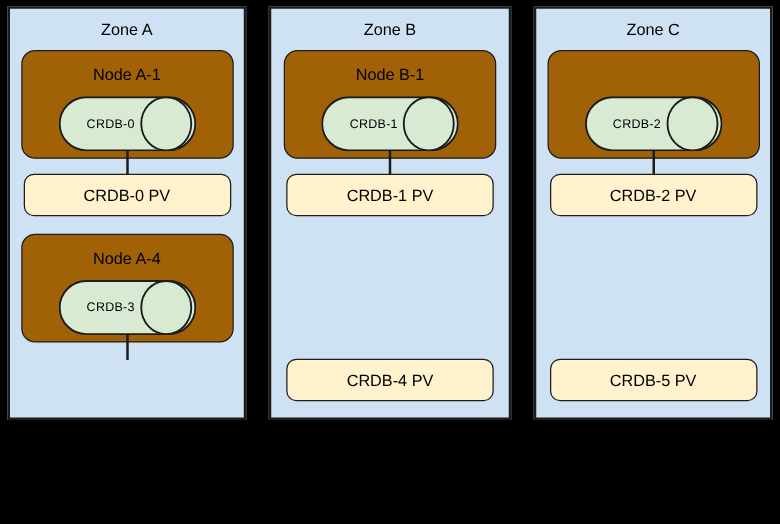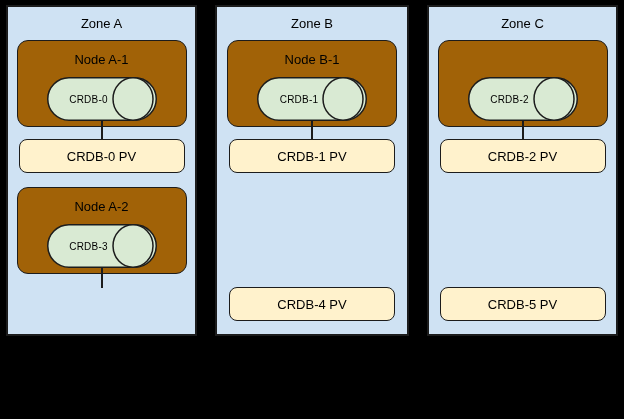--- a/index.html
+++ b/index.html
@@ -129,21 +129,21 @@
         </svg>
         <span class="cyl-label">CRDB-0</span>
       </div>
     </div>
     <div class="connector conn-1"></div>
     <div class="pv pv-1">
       <span>CRDB-0 PV</span>
     </div>
 
     <div class="node node-2">
-      <div class="node-title">Node A-2</div>
+      <div class="node-title">Node A-4</div>
       <div class="cylinder">
         <svg class="cyl-svg" width="110" height="44" viewBox="0 0 110 44">
           <rect x="0.75" y="0.75" width="108.5" height="42.5" rx="21.25"></rect>
           <ellipse cx="86" cy="22" rx="20" ry="21.25"></ellipse>
         </svg>
         <span class="cyl-label">CRDB-3</span>
       </div>
     </div>
     <div class="connector conn-2"></div>
   </div>

